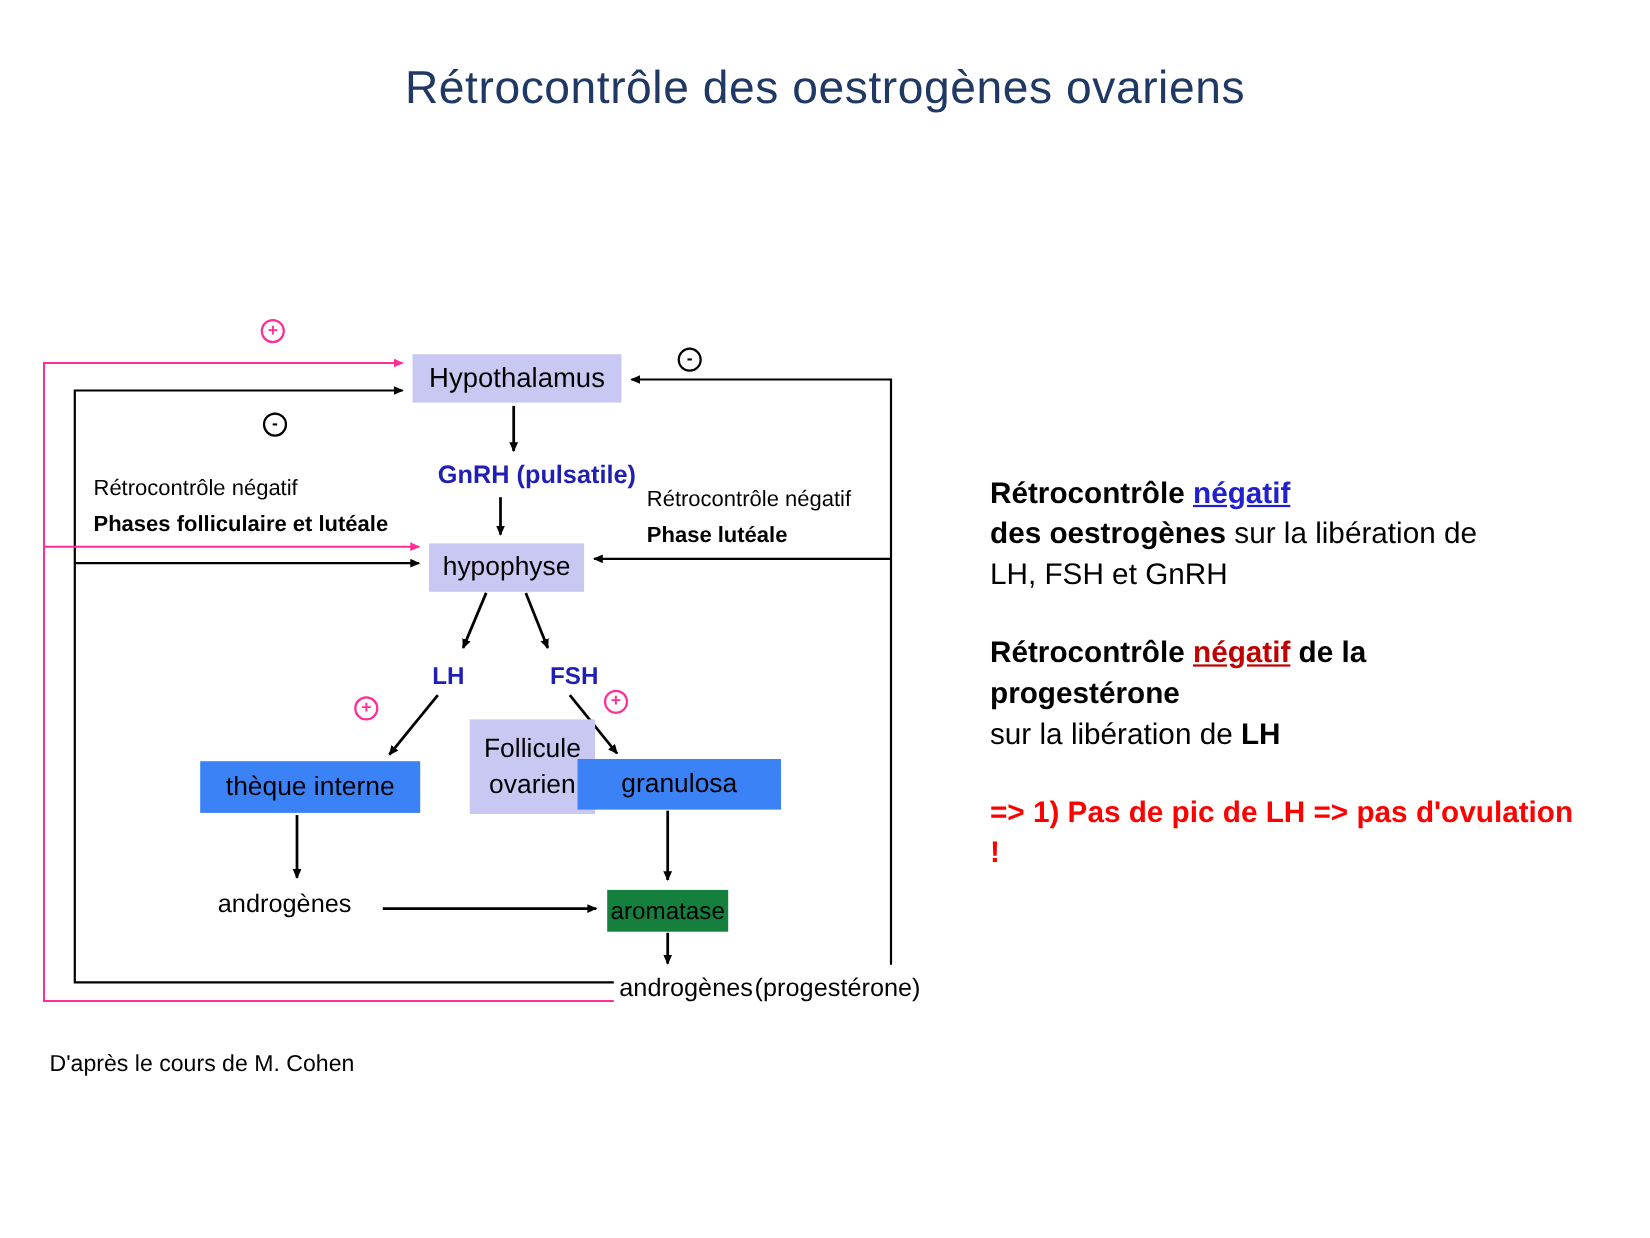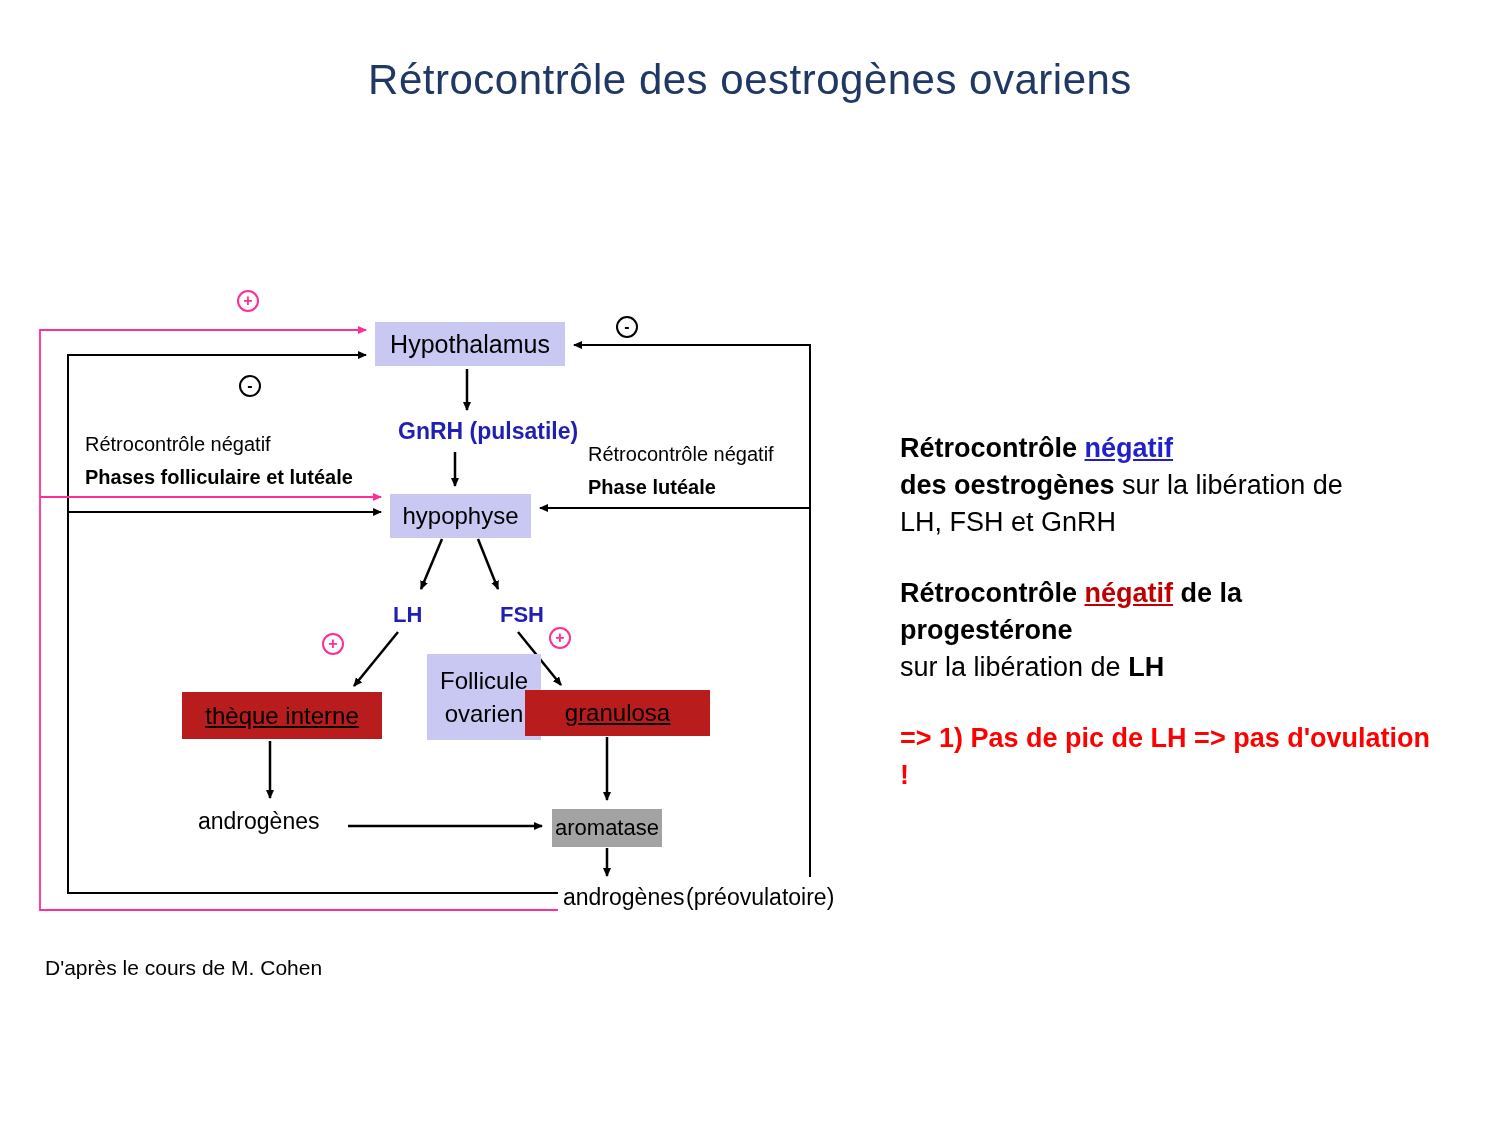--- a/index.html
+++ b/index.html
@@ -8,22 +8,22 @@
   .slide { position:relative; width:1500px; height:1125px; background:#ffffff; overflow:hidden; }
 
   .title { position:absolute; top:56px; left:0; width:100%; text-align:center;
            font-size:42px; font-weight:normal; color:#1F3864; letter-spacing:0.5px; }
 
   .arrows { position:absolute; left:0; top:0; width:1500px; height:1125px; pointer-events:none; }
 
   .box { position:absolute; display:flex; flex-direction:column; align-items:center; justify-content:center;
          text-align:center; font-size:24px; color:#000; }
   .lav { background:#C9C8F3; }
-  .yel { background:#b91c1c;text-decoration:underline; }
-  .grn { background:#a3a3a3;text-align:right; }
+  .yel { background:#3b82f6; }
+  .grn { background:#15803d;text-align:right; }
 
   .lbl { position:absolute; color:#000; }
   .b   { font-weight:bold; }
   .blue { color:#1F1FB4; font-weight:bold; }
   .pinktxt { color:#FF2D96; font-weight:bold; }
 
   .sign { position:absolute; width:22px; height:22px; border-radius:50%;
           display:flex; align-items:center; justify-content:center;
           font-size:16px; font-weight:bold; background:#fff; line-height:1; }
   .sign.minus { border:2px solid #000; color:#000; }
@@ -103,21 +103,21 @@
 
   <div class="box yel" style="left:182px; top:692px; width:200px; height:47px;">thèque interne</div>
 
   <div class="box yel" style="left:525px; top:690px; width:185px; height:46px;">granulosa</div>
 
   <div class="lbl" style="left:198px; top:808px; font-size:23px;">androgènes</div>
 
   <div class="box grn" style="left:552px; top:809px; width:110px; height:38px; font-size:22px;">aromatase</div>
 
   <div class="lbl" style="left:563px; top:884px; font-size:23px;">androgènes</div>
-  <div class="lbl" style="left:686px; top:884px; font-size:23px;">(préovulatoire)</div>
+  <div class="lbl" style="left:686px; top:884px; font-size:23px;">(progestérone)</div>
 
   <div class="sign plus" style="left:237px; top:290px;">+</div>
   <div class="sign minus" style="left:616px; top:316px;">-</div>
   <div class="sign minus" style="left:239px; top:375px;">-</div>
   <div class="sign plus" style="left:322px; top:633px;">+</div>
   <div class="sign plus" style="left:549px; top:627px;">+</div>
 
   <div class="side">
     <p>
       <span class="b">Rétrocontrôle </span><span class="neg-blue">négatif</span><br>

